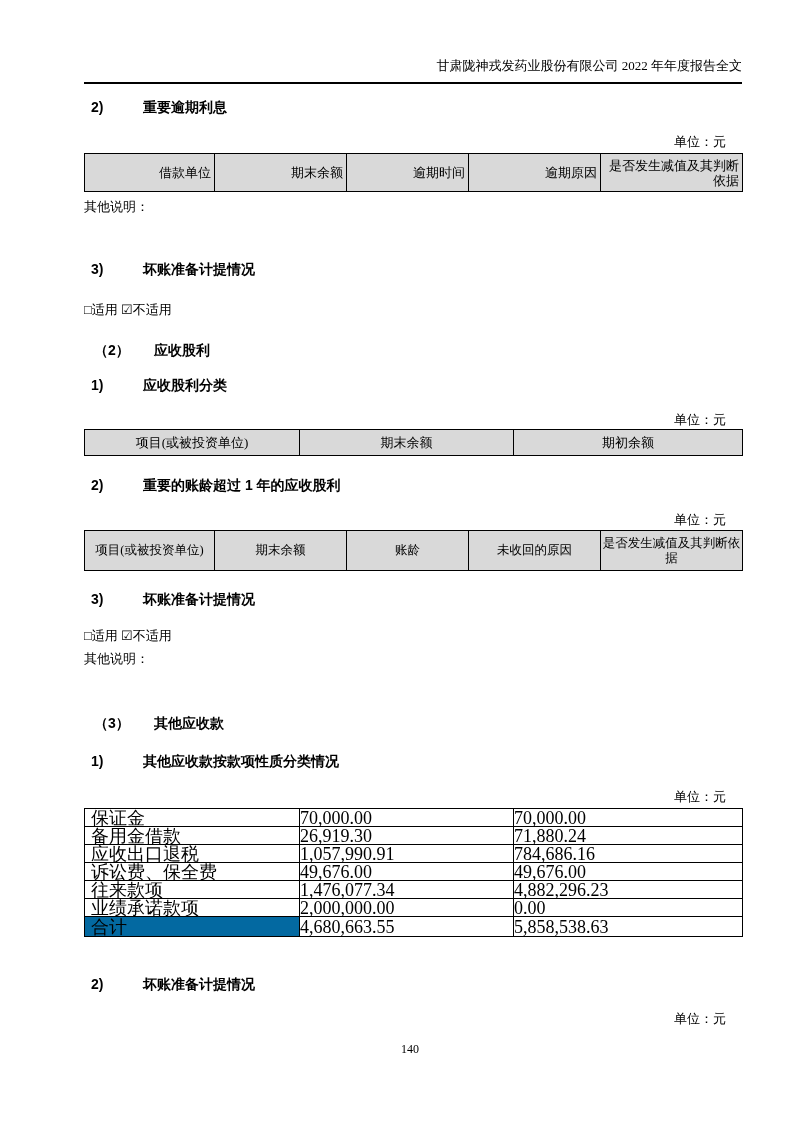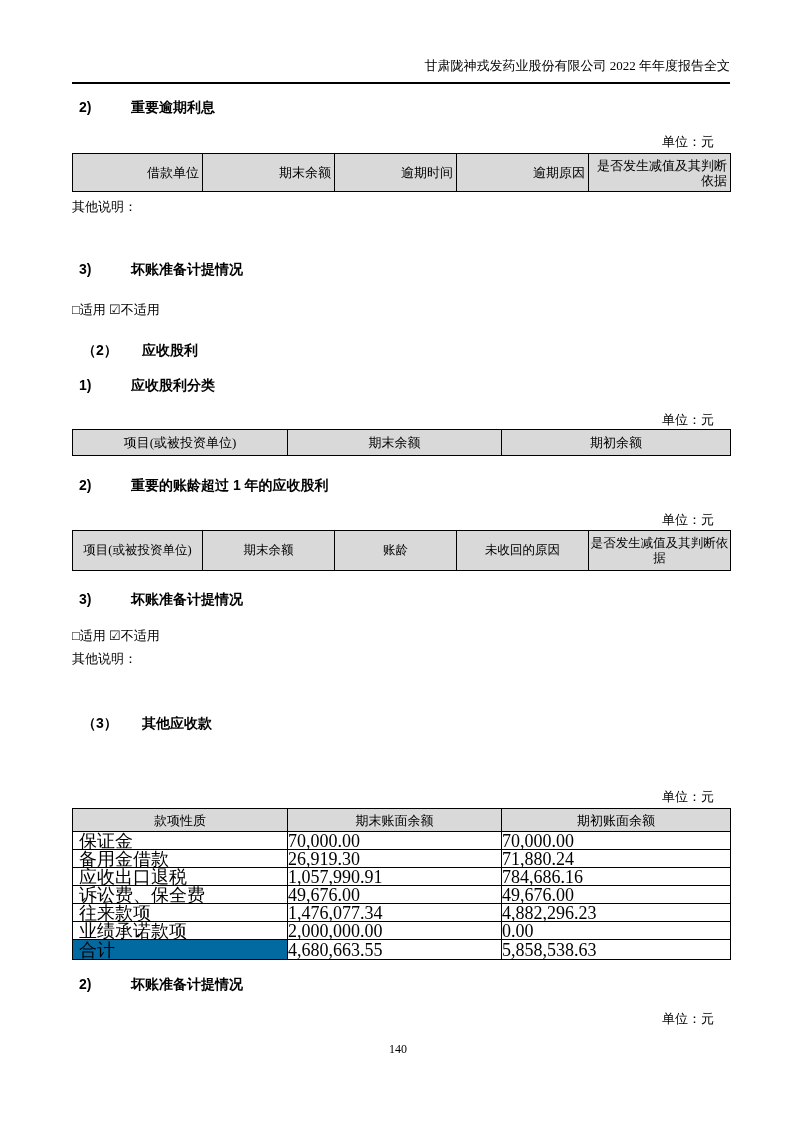--- a/index.html
+++ b/index.html
@@ -5,21 +5,21 @@
   * { margin:0; padding:0; box-sizing:border-box; }
   html,body { background:#ffffff; }
   .page {
     position:relative;
     width:793px; height:1122px;
     background:#ffffff;
     color:#000;
     font-family:"Liberation Serif","DejaVu Serif",serif;
     overflow:hidden;
   }
-  .blk { position:absolute; left:72px; width:658px; }
+  .blk { position:absolute; left:84px; width:658px; }
 
   .doc-header {
     top:57px;
     text-align:right;
     font-size:13px;
     line-height:18px;
     padding-bottom:7px;
     border-bottom:2px solid #000;
   }
 
@@ -166,35 +166,33 @@
   </div>
 
   <div class="blk plain" style="top:628px">□适用 ☑不适用</div>
 
   <div class="blk plain" style="top:651px">其他说明：</div>
 
   <div class="blk heading fw" style="top:715px">
     <span class="num">（3）</span><span class="txt">其他应收款</span>
   </div>
 
+  <div class="blk heading" style="top:753px">
+    <span class="num">1)</span><span class="txt">其他应收款按款项性质分类情况</span>
+  </div>
 
   <div class="blk unit-label" style="top:789px">单位：元</div>
 
   <table class="blk t4" style="top:808px">
     <colgroup>
         <col style="width:215px">
         <col style="width:214px">
         <col style="width:229px">
       </colgroup>
     <tbody>
-        <tr>
-      <th>款项性质</th>
-      <th>期末账面余额</th>
-      <th>期初账面余额</th>
-    </tr>
     <tr>
       <td class="lbl">保证金</td>
       <td class="num">70,000.00</td>
       <td class="num">70,000.00</td>
     </tr>
     <tr>
       <td class="lbl">备用金借款</td>
       <td class="num">26,919.30</td>
       <td class="num">71,880.24</td>
     </tr>

